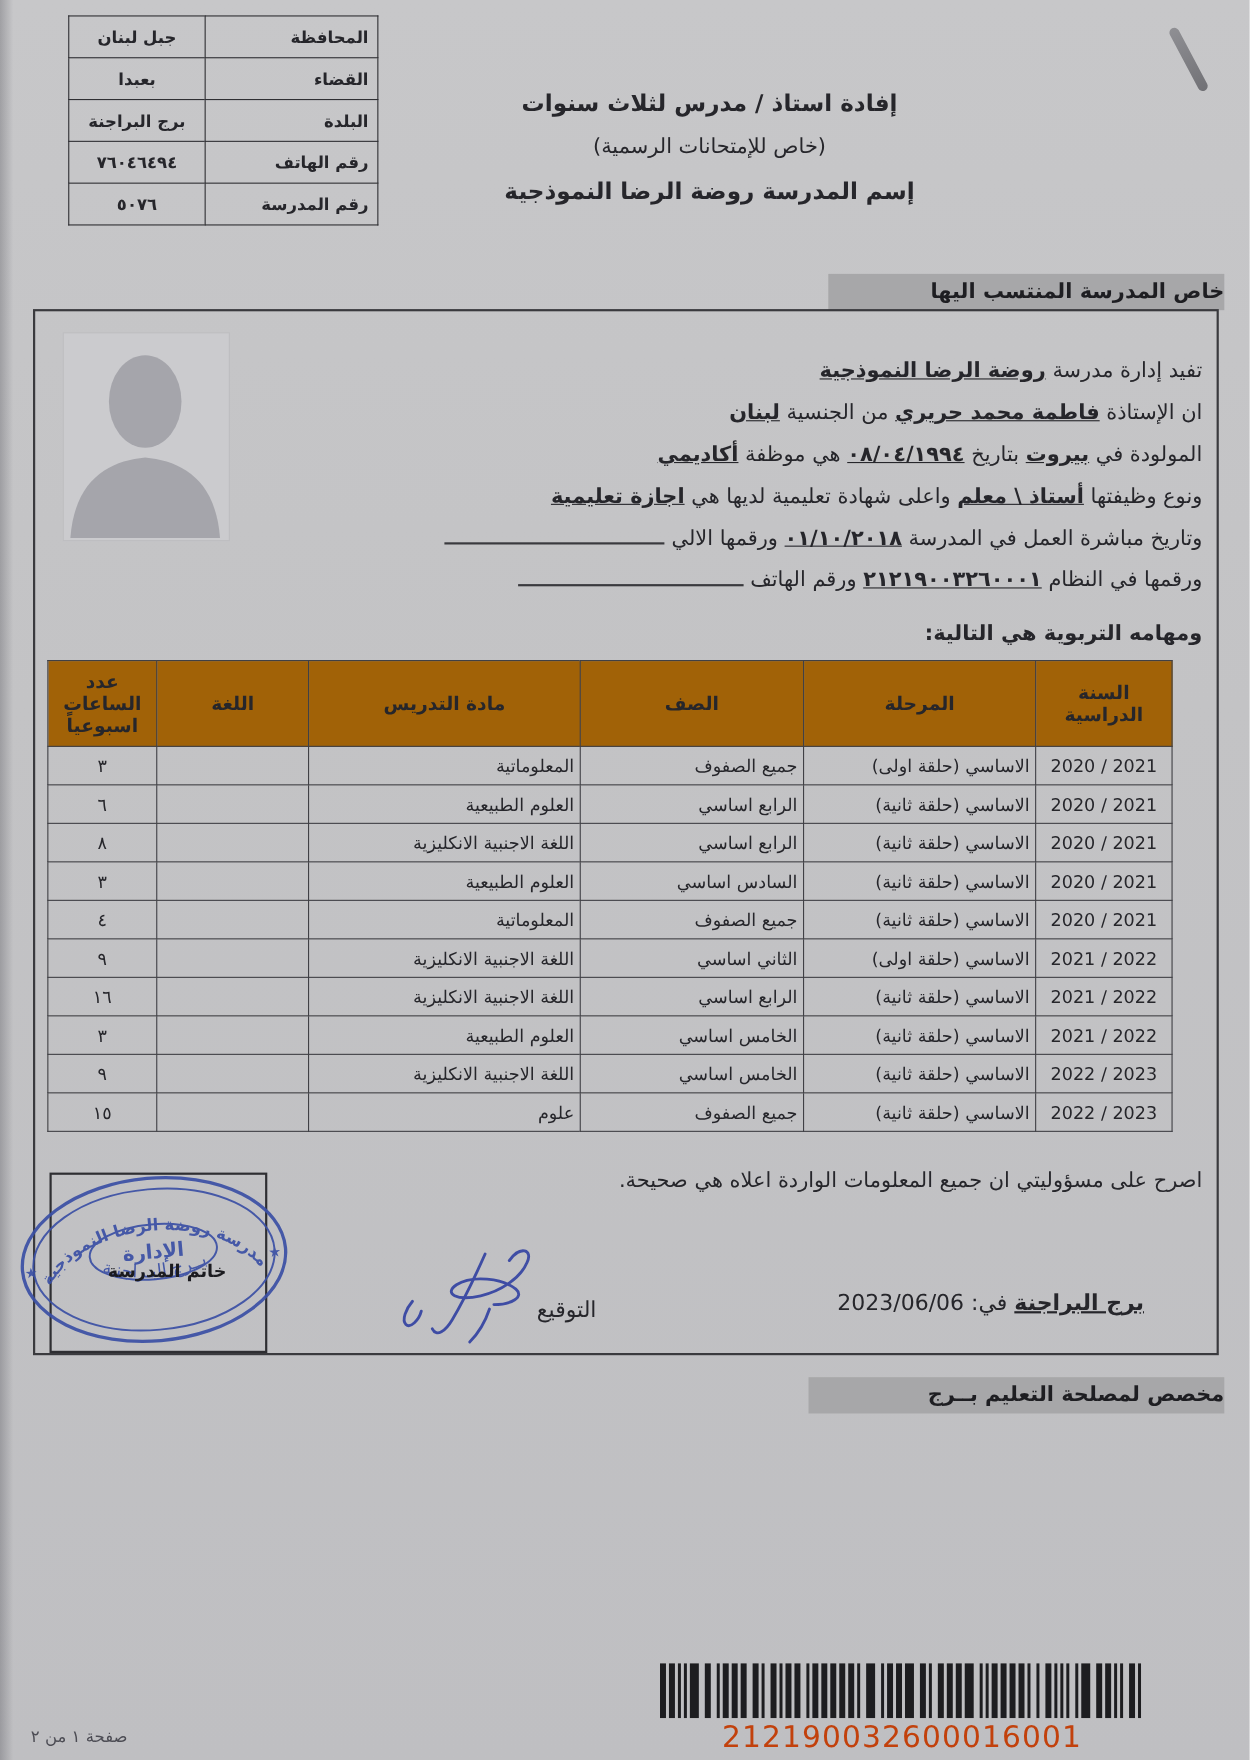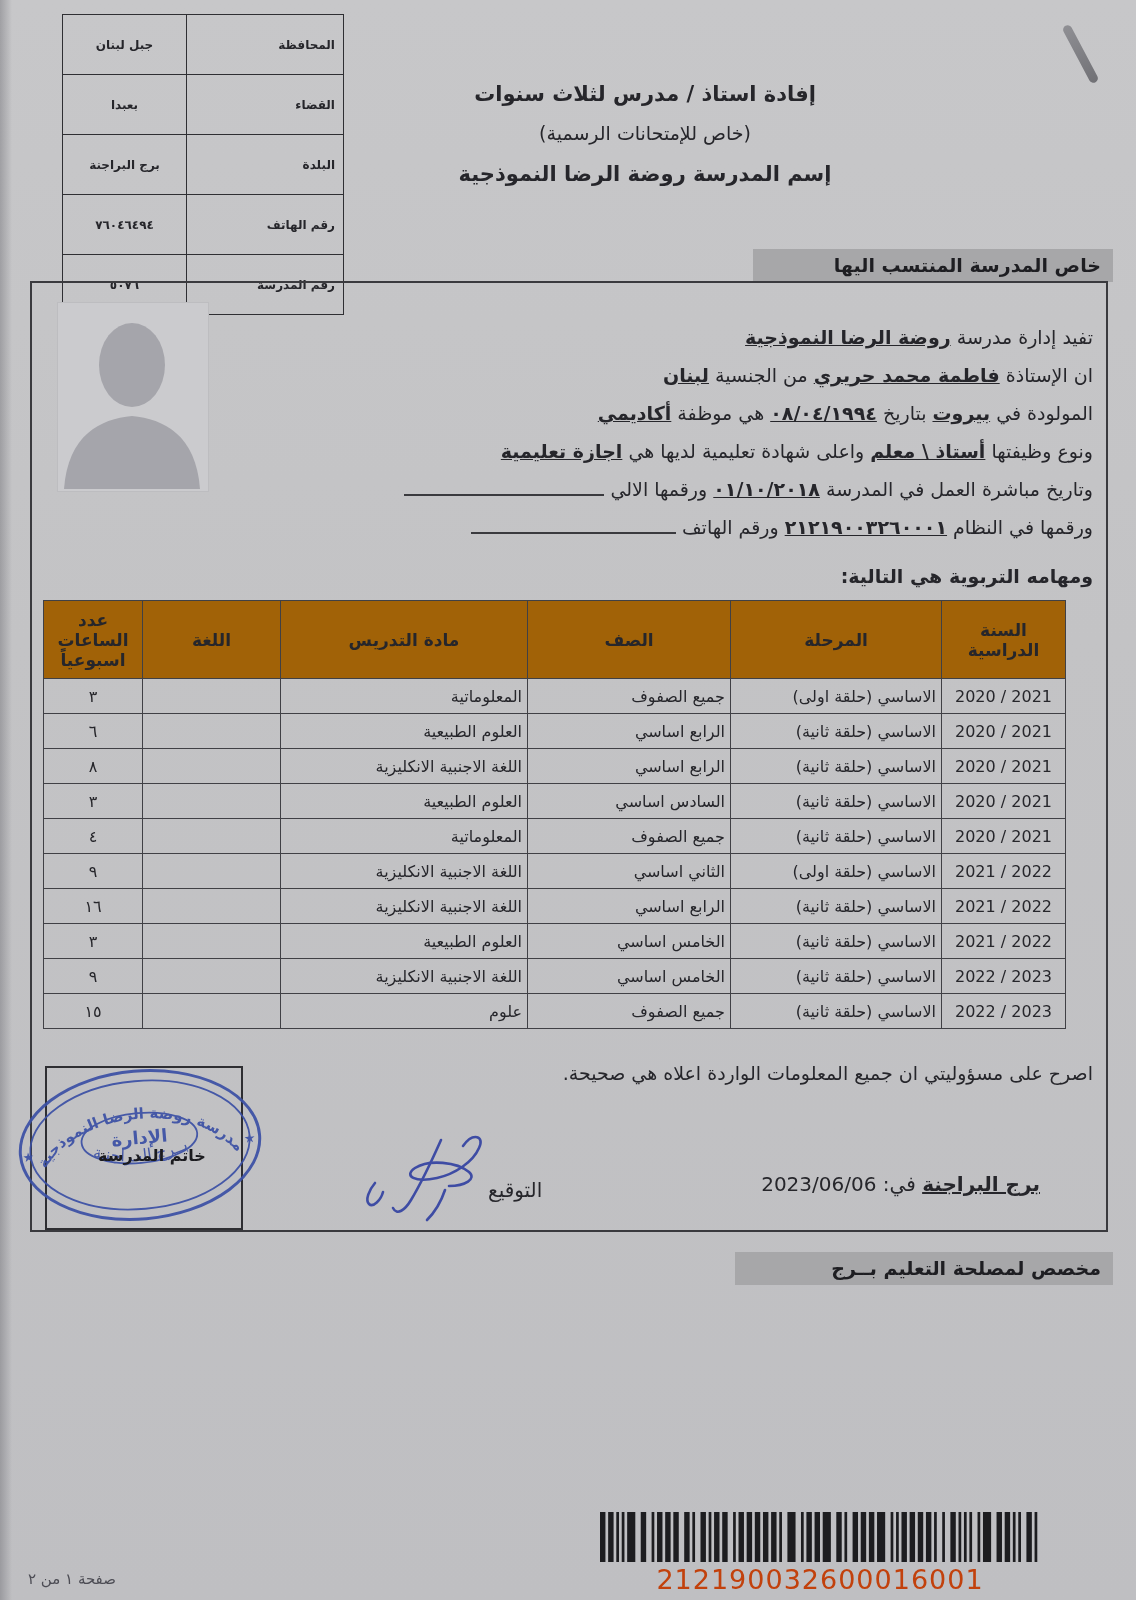--- a/index.html
+++ b/index.html
@@ -5,35 +5,35 @@
   html,body{margin:0;padding:0;}
   body{width:1136px;height:1600px;position:relative;overflow:hidden;
        background:linear-gradient(180deg,#c7c7c9 0%,#c3c3c5 40%,#bfbfc2 100%);
        font-family:"DejaVu Sans","Liberation Sans",sans-serif;color:#26262b;}
   .page{position:absolute;inset:0;}
   .edge-shade{position:absolute;left:0;top:0;width:12px;height:100%;
        background:linear-gradient(90deg,rgba(70,70,78,.30),rgba(0,0,0,0));pointer-events:none;}
   
   .info-table{position:absolute;left:62px;top:14px;width:282px;height:186px;
        border-collapse:collapse;direction:rtl;table-layout:fixed;}
-  .info-table td{border:1.6px solid #2f2f33;font-size:12px;font-weight:bold;
-       height:37px;padding:11px 8px;}
+  .info-table td{border:1.6px solid #2f2f33;font-size:15px;font-weight:bold;
+       height:37px;padding:0 8px;}
   .info-table td.lbl{width:140px;text-align:right;}
   .info-table td.val{text-align:center;}
   
   .corner-mark{position:absolute;left:1076px;top:22px;width:9px;height:64px;border-radius:5px;
        background:linear-gradient(180deg,#85858a,#626267);transform:rotate(-28deg);opacity:.85;}
   
   .title-block{position:absolute;left:420px;top:82px;width:450px;text-align:center;direction:rtl;}
   .title-block .t1{font-size:21px;font-weight:bold;margin-bottom:16px;}
   .title-block .t2{font-size:19px;font-weight:normal;margin-bottom:18px;}
   .title-block .t3{font-size:21px;font-weight:bold;}
   
   .gray-bar{position:absolute;background:#a7a7a9;direction:rtl;text-align:right;
-       font-size:19px;font-weight:bold;color:#1e1e22;line-height:33px;padding:0 12px;box-sizing:border-box;}
+       font-size:19px;font-weight:bold;color:#1e1e22;line-height:33px;padding:0 0;box-sizing:border-box;}
   .bar1{left:753px;top:249px;width:360px;height:33px;}
   .bar2{left:735px;top:1252px;width:378px;height:33px;}
   
   .main-box{position:absolute;left:30px;top:281px;width:1078px;height:951px;
        border:2px solid #3a3a3e;box-sizing:border-box;}
   
   .photo{position:absolute;left:57px;top:302px;width:150px;height:188px;
        background:#cbcbce;border:1px solid #bdbdc0;}
   
   .statement{position:absolute;right:43px;top:318px;width:850px;direction:rtl;text-align:right;

